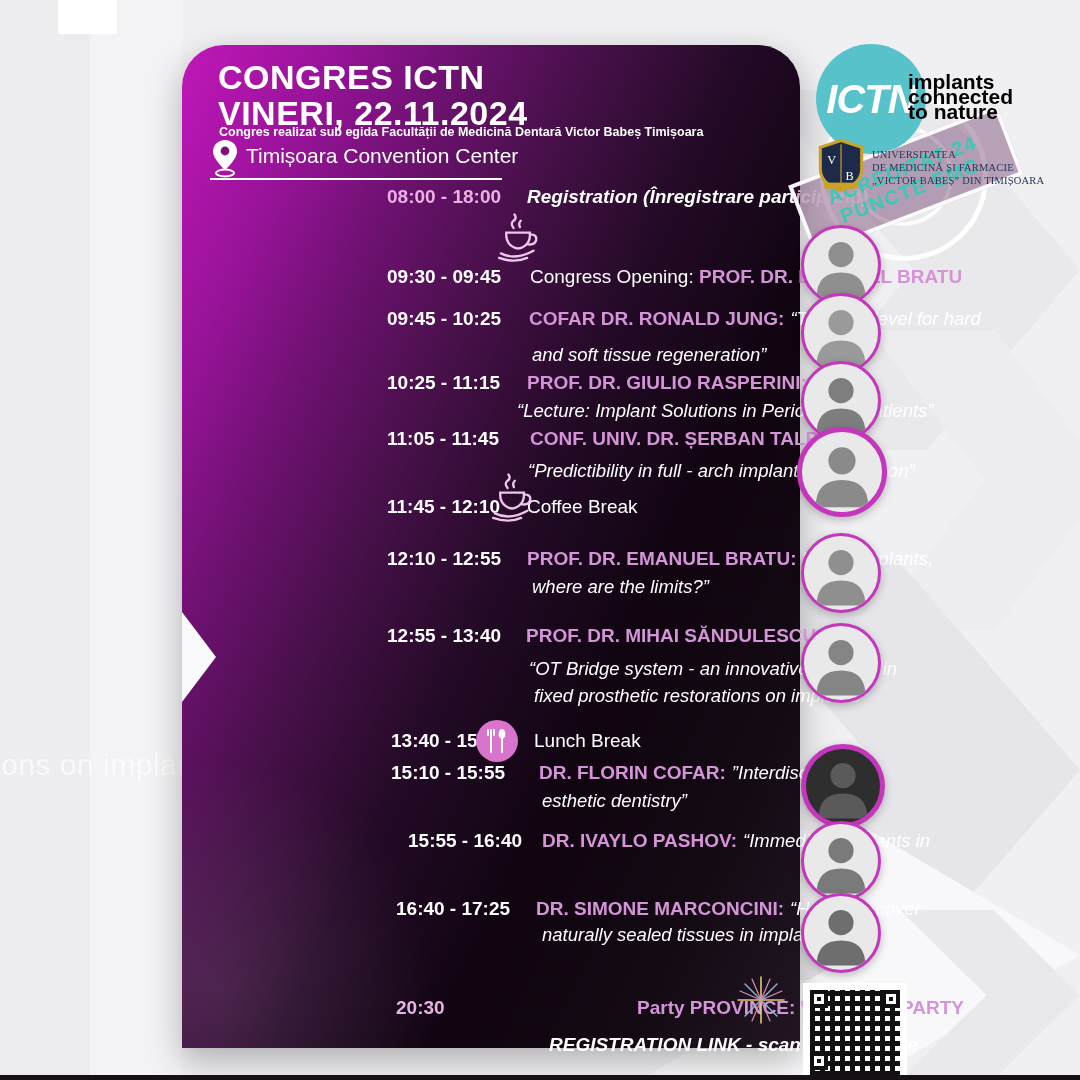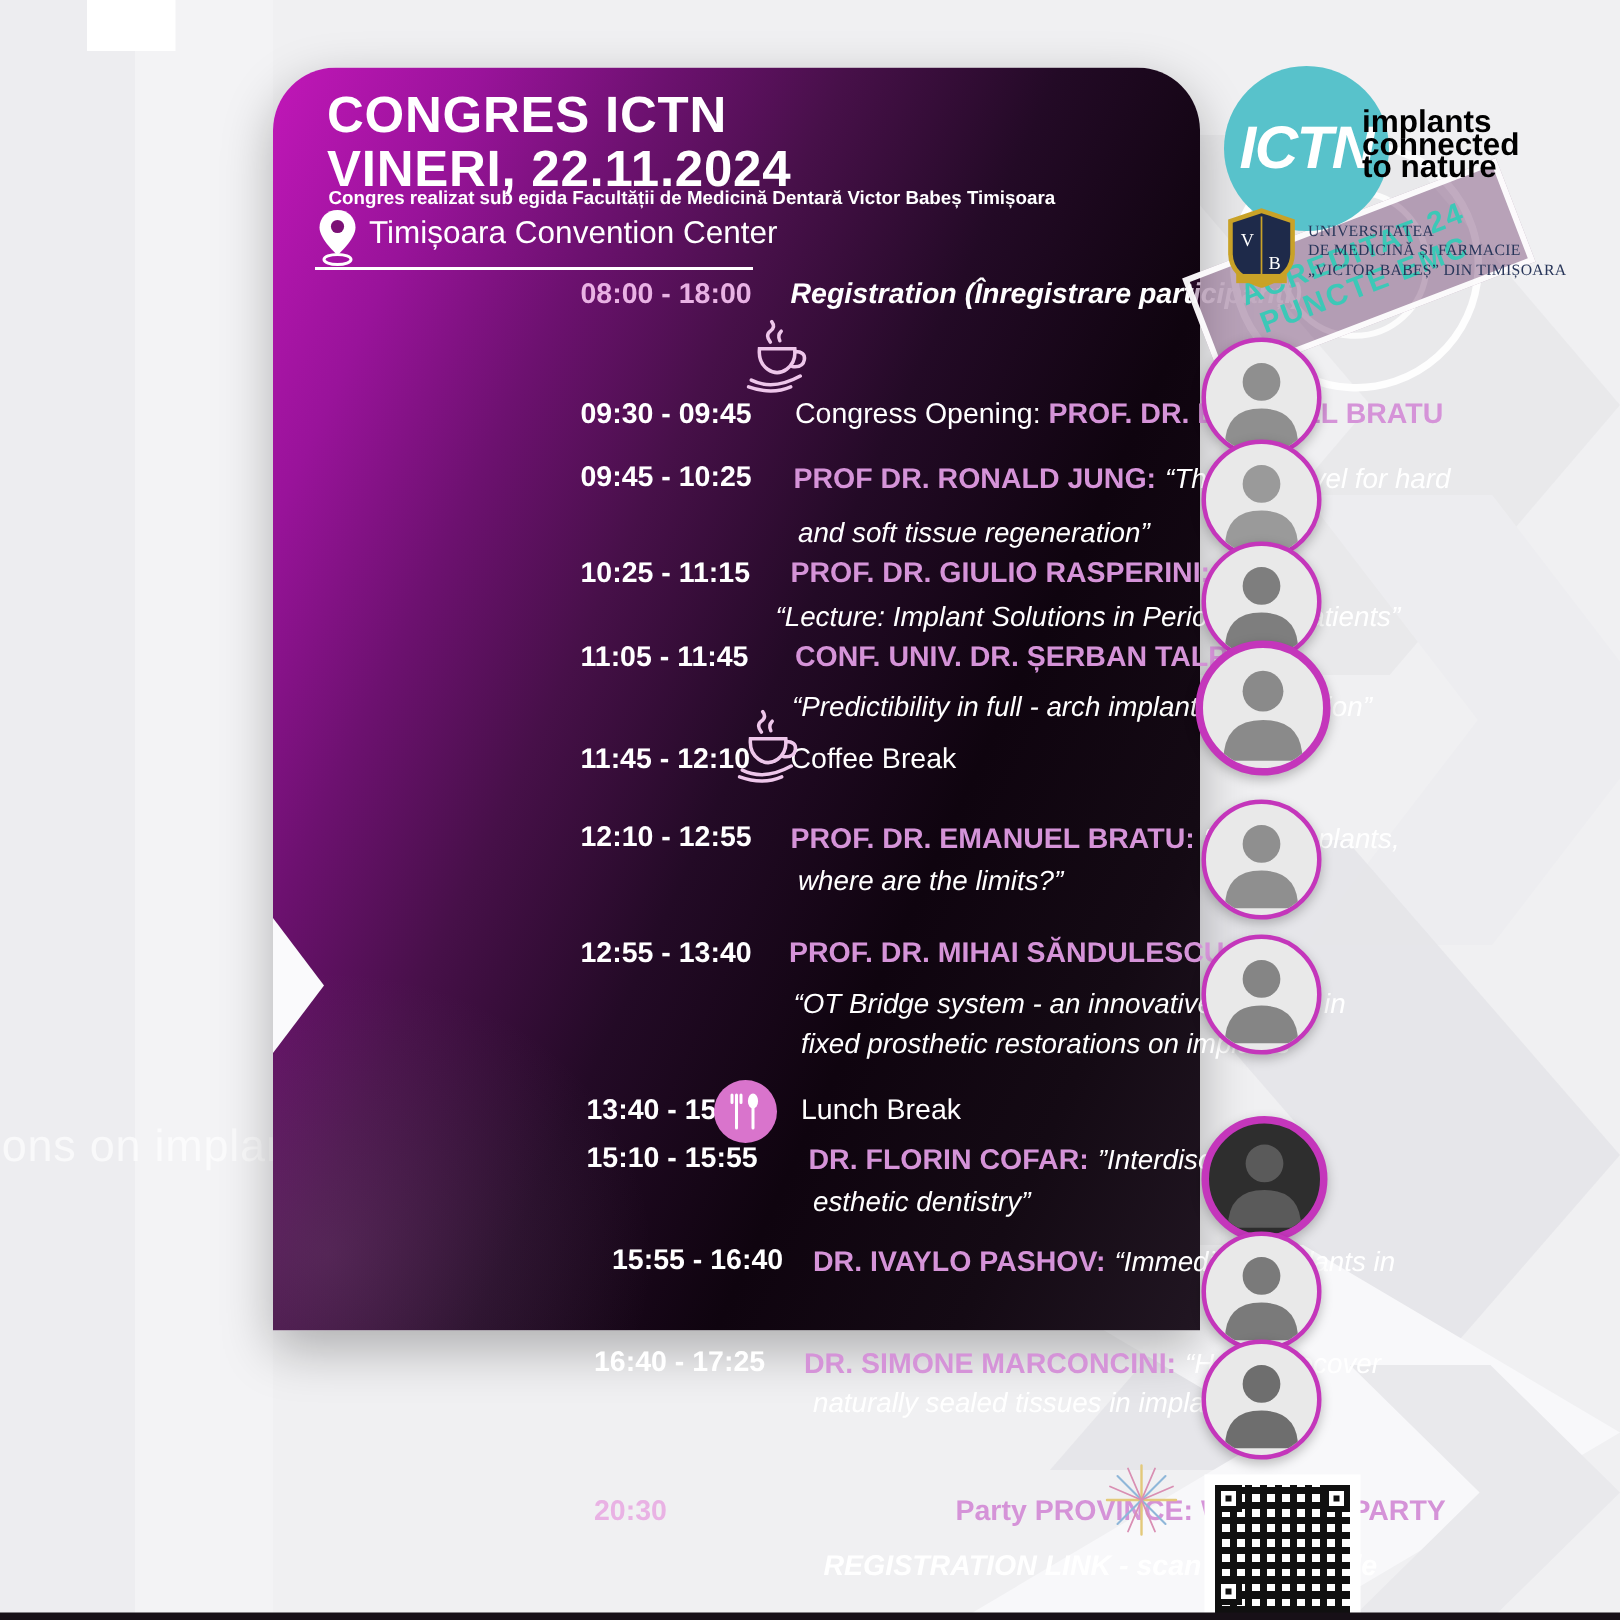--- a/index.html
+++ b/index.html
@@ -5,21 +5,21 @@
   html,body{margin:0;padding:0;background:#dcdce0;}
   .canvas{position:relative;width:1080px;height:1080px;overflow:hidden;
     background:#f0f0f2;font-family:"Liberation Sans","DejaVu Sans",sans-serif;}
   
   .stripe{position:absolute;top:0;height:1080px;}
   .chev{position:absolute;clip-path:polygon(0 0,52% 0,100% 50%,52% 100%,0 100%,48% 50%);}
   .white-rect{position:absolute;background:#ffffff;}
   .ghost{position:absolute;left:-6px;top:748px;font-size:30px;color:rgba(255,255,255,.65);letter-spacing:.5px;}
   .bottom-bar{position:absolute;left:0;bottom:0;width:1080px;height:5px;background:#171017;z-index:9;}
   
-  .card{position:absolute;left:182px;top:45px;width:618px;height:842px;border-radius:42px 42px 0 0;
+  .card{position:absolute;left:182px;top:45px;width:618px;height:1003px;border-radius:42px 42px 0 0;
     box-shadow:0 12px 34px rgba(0,0,0,.28);z-index:2;
     background:
       radial-gradient(50% 32% at 6% 94%, rgba(160,130,160,.20), transparent 70%),
       linear-gradient(115deg,#c117b8 0%,#99139a 14%,#6d1170 26%,#471049 38%,#230a26 52%,#0f040f 68%,#140a14 84%,#211622 100%);}
   .card-arrow{position:absolute;left:182px;top:612px;width:0;height:0;z-index:3;
     border-top:45px solid transparent;border-bottom:45px solid transparent;border-left:34px solid #fafafc;}
   
   .title{position:absolute;left:36px;color:#fff;font-weight:700;font-size:34px;letter-spacing:.5px;line-height:36px;white-space:nowrap;}
   .subtitle{position:absolute;left:37px;top:80px;color:#fff;font-weight:700;font-size:12.5px;white-space:nowrap;}
   .venue{position:absolute;left:64px;top:99px;color:#fff;font-size:21px;white-space:nowrap;}
@@ -103,21 +103,21 @@
     </div>
 
 
     <div class="ln" style="top:221px">
       <span class="time">09:30 - 09:45</span>
       <span class="txt" style="left:166px"><span>Congress Opening:</span> <span class="name">PROF. DR. EMANUEL BRATU</span></span>
     </div>
 
     <div class="ln" style="top:263px">
       <span class="time">09:45 - 10:25</span>
-      <span class="txt" style="left:165px"><span class="name">PROF DR. RONALD JUNG:</span><span class="q">“The next level for hard</span></span>
+      <span class="txt" style="left:165px"><span class="name">COFAR DR. RONALD JUNG:</span><span class="q">“The next level for hard</span></span>
     </div>
     <div class="ln" style="top:299px">
       <span class="txt qline" style="left:168px">and soft tissue regeneration”</span>
     </div>
 
     <div class="ln" style="top:327px">
       <span class="time">10:25 - 11:15</span>
       <span class="txt name" style="left:163px">PROF. DR. GIULIO RASPERINI:</span>
     </div>
     <div class="ln" style="top:355px">

